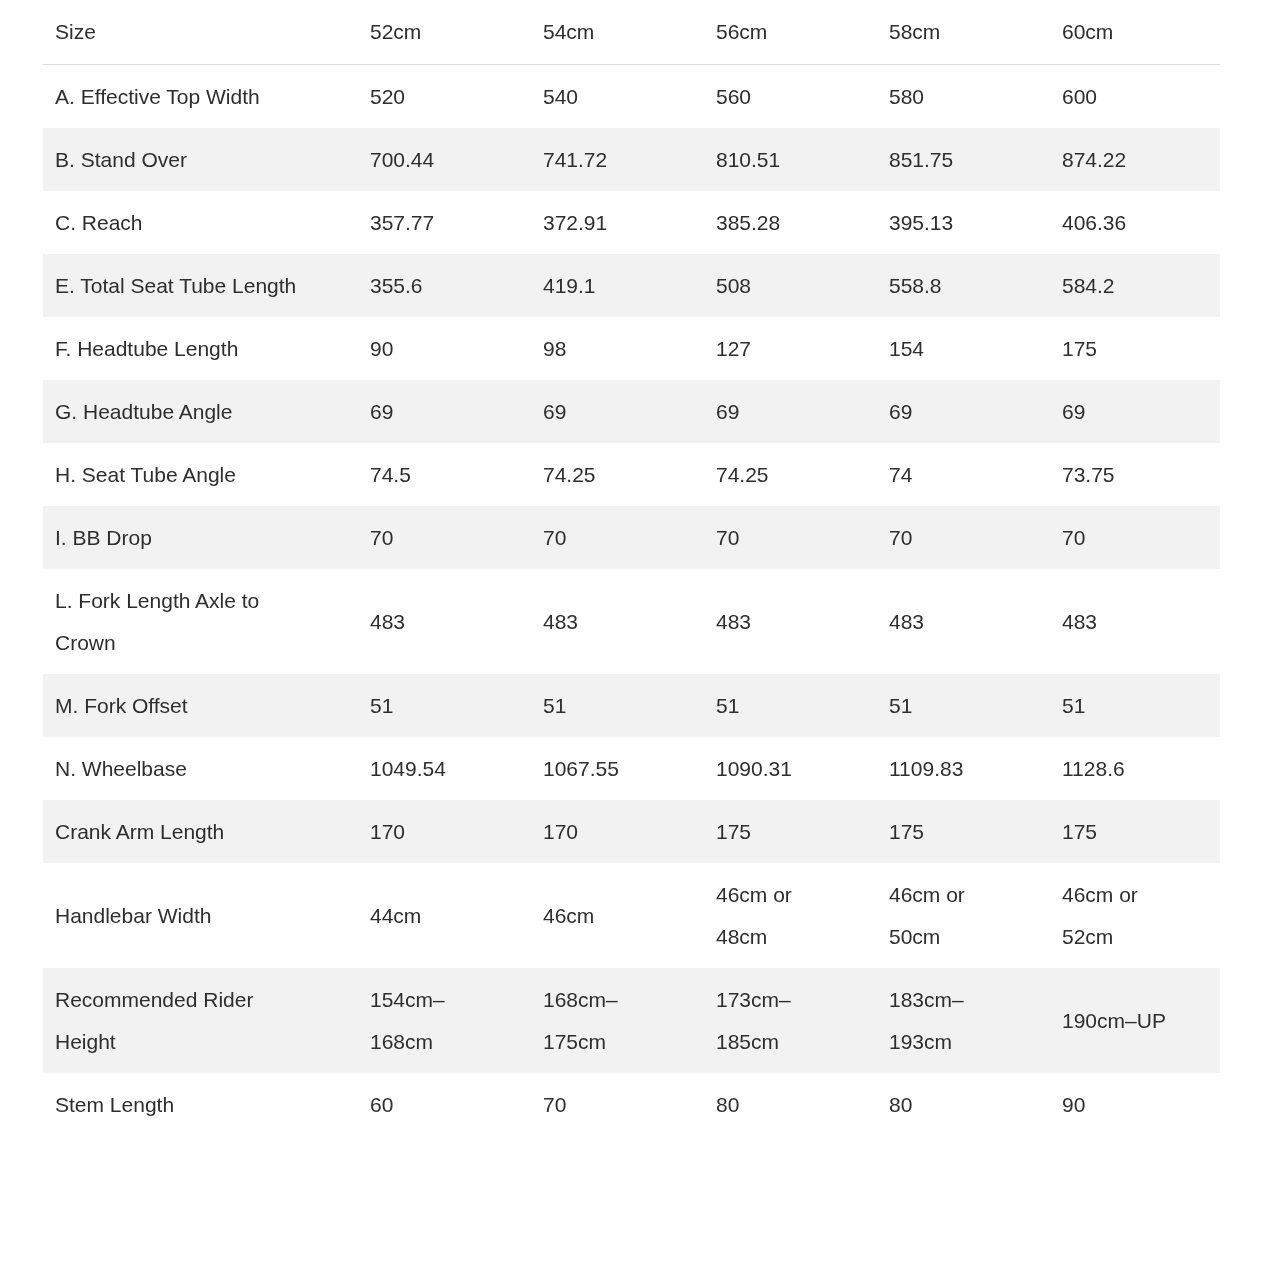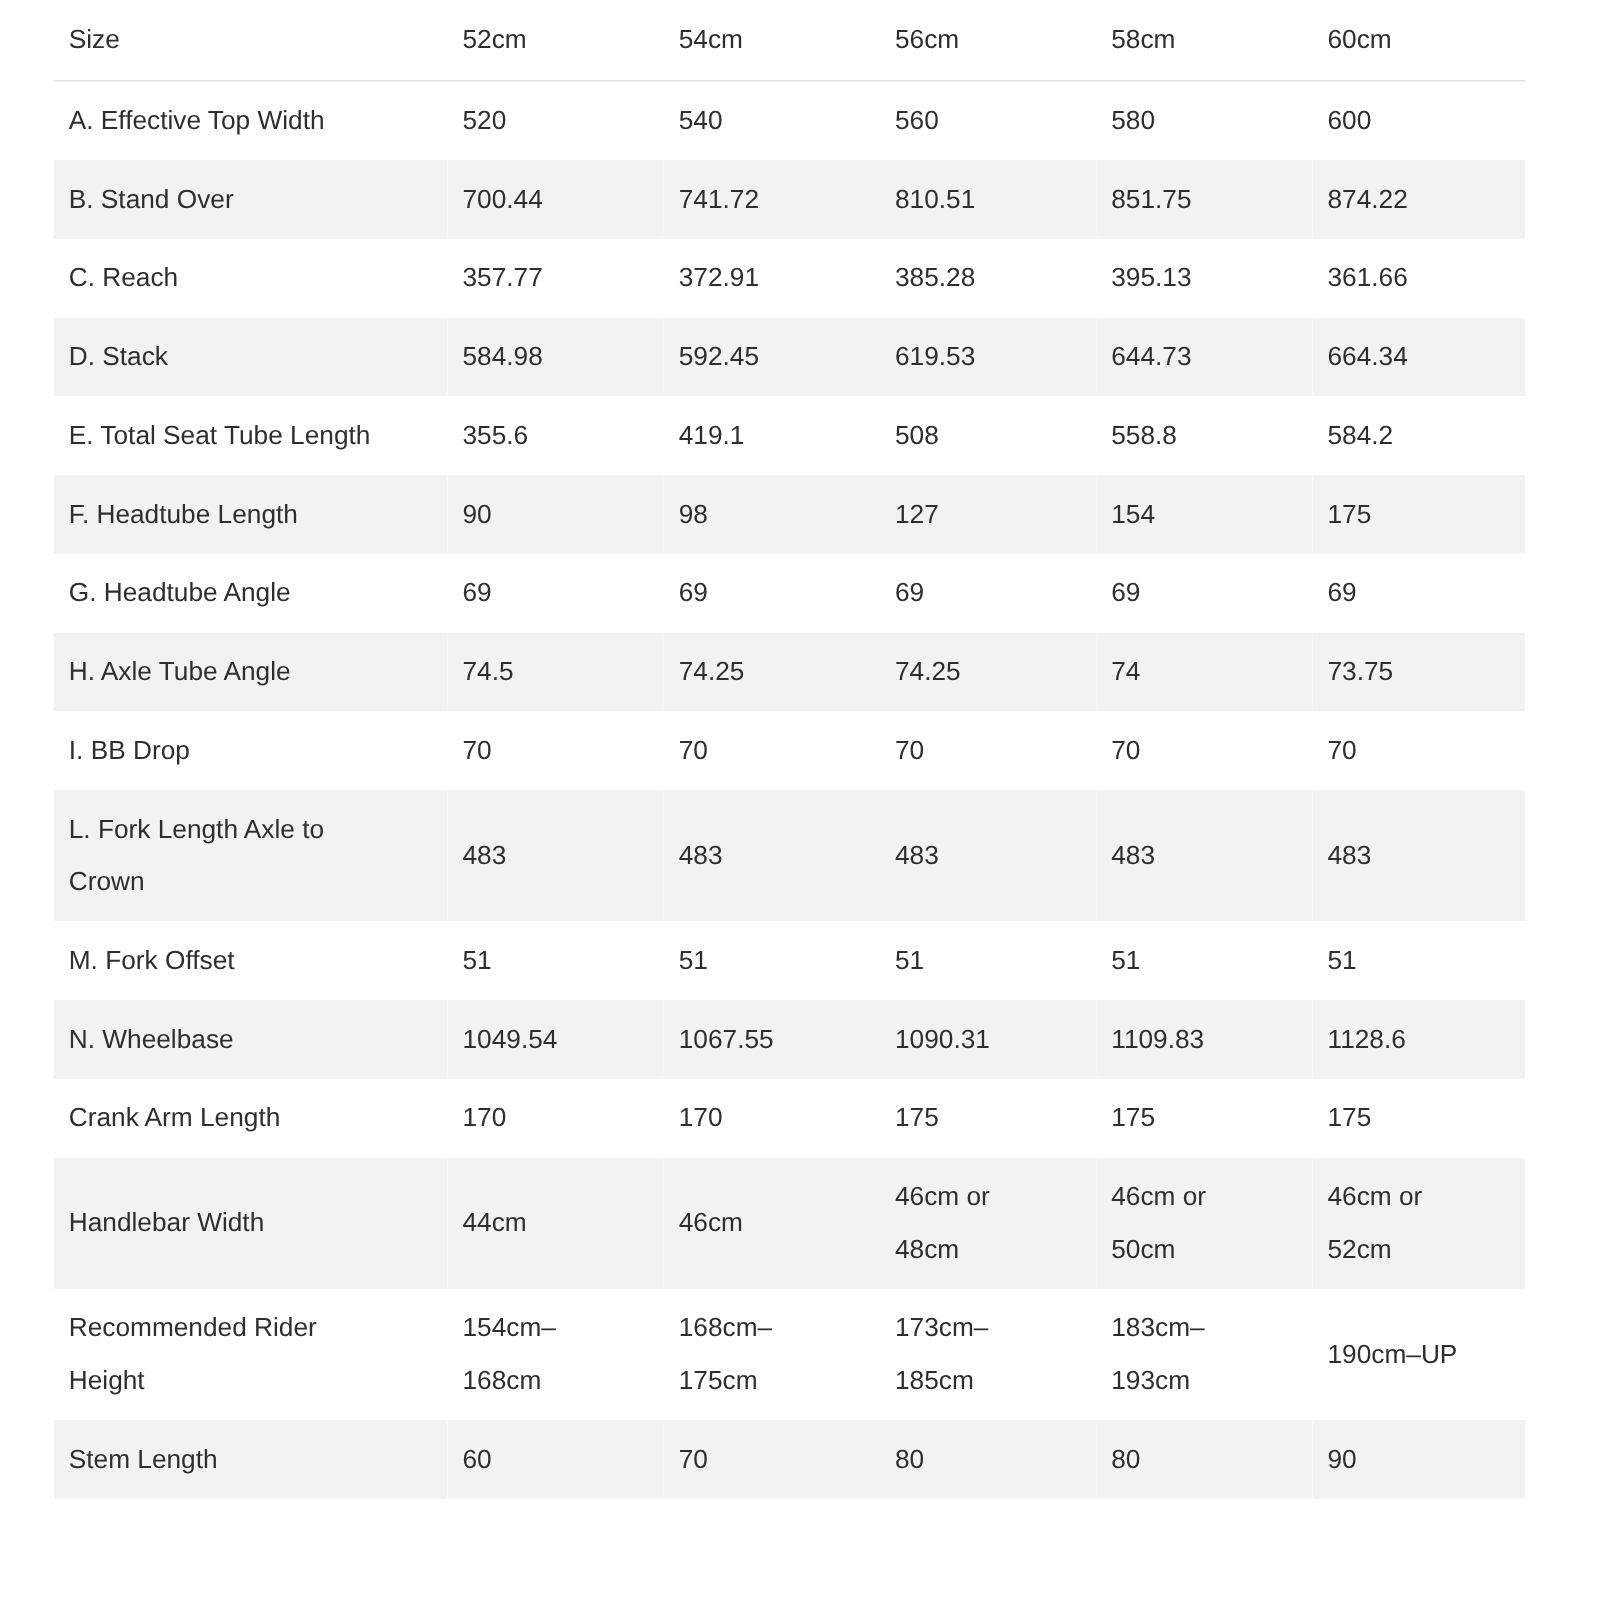--- a/index.html
+++ b/index.html
@@ -90,29 +90,21 @@
           <td>810.51</td>
           <td>851.75</td>
           <td>874.22</td>
         </tr>
         <tr>
           <td>C. Reach</td>
           <td>357.77</td>
           <td>372.91</td>
           <td>385.28</td>
           <td>395.13</td>
-          <td>361.66</td>
-        </tr>
-        <tr>
-          <td>D. Stack</td>
-          <td>584.98</td>
-          <td>592.45</td>
-          <td>619.53</td>
-          <td>644.73</td>
-          <td>664.34</td>
+          <td>406.36</td>
         </tr>
         <tr>
           <td>E. Total Seat Tube Length</td>
           <td>355.6</td>
           <td>419.1</td>
           <td>508</td>
           <td>558.8</td>
           <td>584.2</td>
         </tr>
         <tr>
@@ -125,21 +117,21 @@
         </tr>
         <tr>
           <td>G. Headtube Angle</td>
           <td>69</td>
           <td>69</td>
           <td>69</td>
           <td>69</td>
           <td>69</td>
         </tr>
         <tr>
-          <td>H. Axle Tube Angle</td>
+          <td>H. Seat Tube Angle</td>
           <td>74.5</td>
           <td>74.25</td>
           <td>74.25</td>
           <td>74</td>
           <td>73.75</td>
         </tr>
         <tr>
           <td>I. BB Drop</td>
           <td>70</td>
           <td>70</td>

